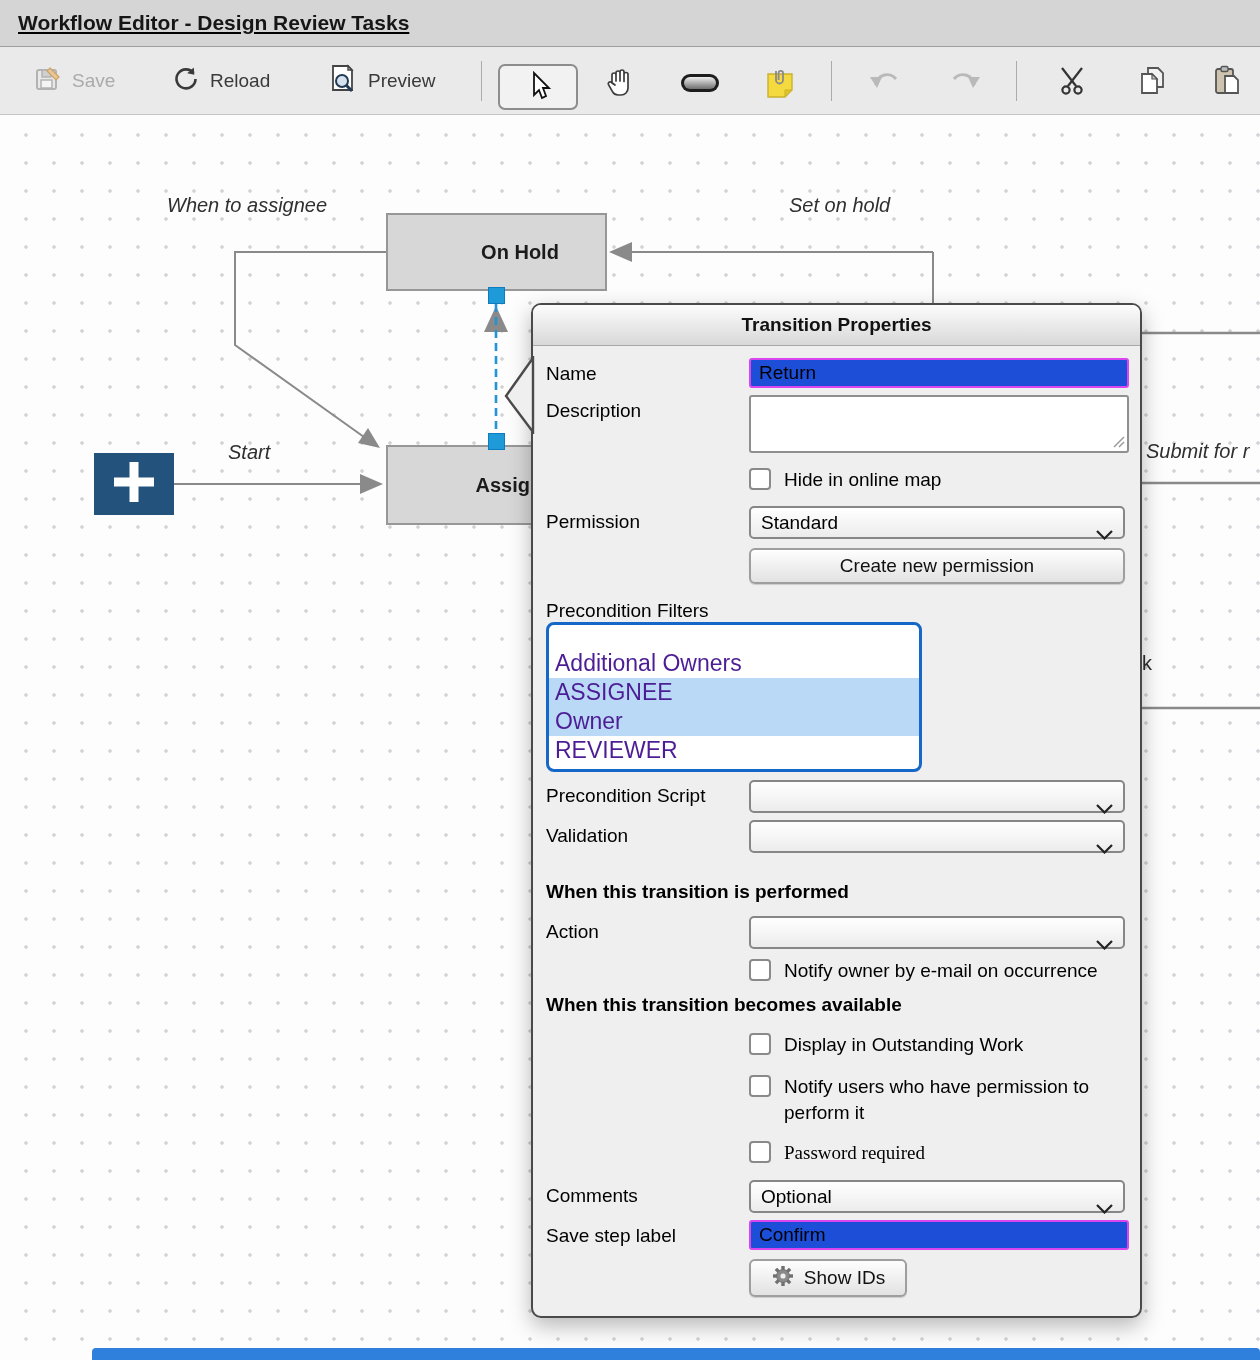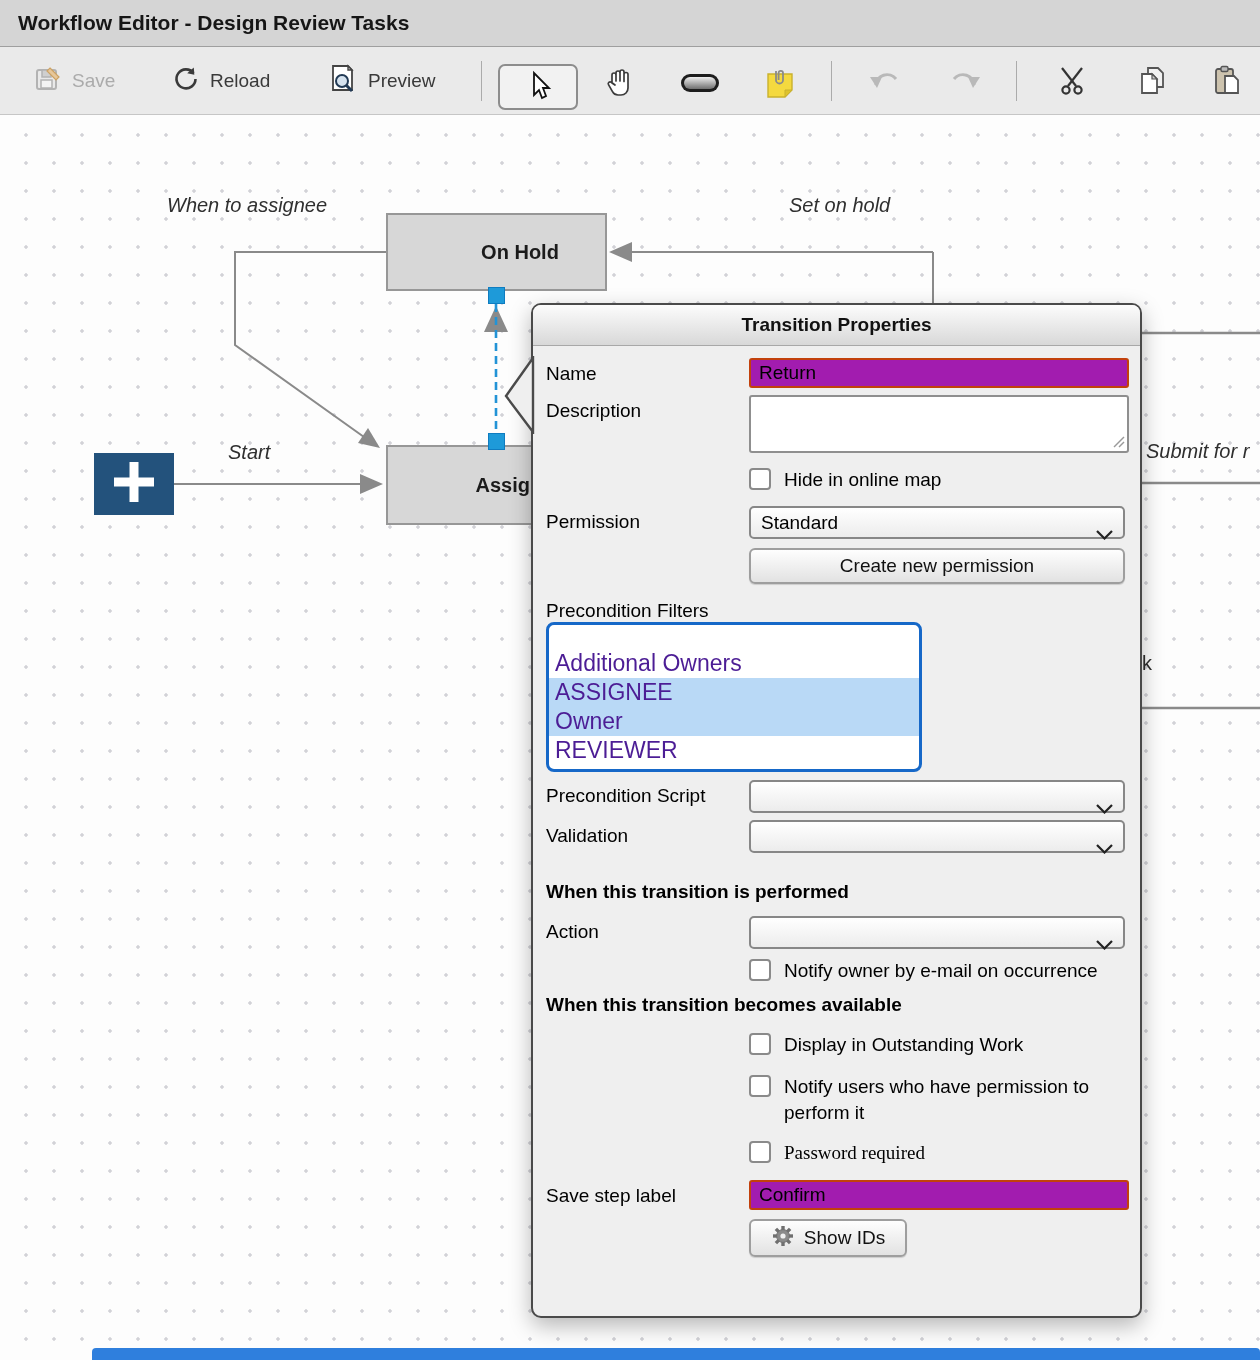--- a/index.html
+++ b/index.html
@@ -1,21 +1,21 @@
 <!DOCTYPE html>
 <html><head>
 <meta charset="utf-8">
 <style>
   html,body{margin:0;padding:0;}
   body{width:1260px;height:1360px;overflow:hidden;position:relative;
        font-family:"Liberation Sans", sans-serif;background:#fdfdfd;}
 
   
   .titlebar{position:absolute;left:0;top:0;width:1260px;height:47px;
-    background:#d5d5d5;border-bottom:1px solid #9f9f9f;box-sizing:border-box;}
+    background:#d5d5d5;border-bottom:1px solid #9f9f9f;box-sizing:border-box;text-decoration:underline;}
   .titlebar .title{font-size:21px;font-weight:bold;color:#161616;
     line-height:46px;padding-left:18px;}
 
   .toolbar{position:absolute;left:0;top:47px;width:1260px;height:68px;
     background:#eaeaea;border-bottom:1px solid #c6c6c6;box-sizing:border-box;}
   .tbtn{position:absolute;display:flex;align-items:center;gap:10px;
     font-size:19px;color:#3a3a3a;cursor:default;height:46px;top:11px;}
   .tbtn.disabled{color:#ababab;}
   .tsep{position:absolute;top:14px;width:1px;height:40px;background:#ababab;}
   .toolbox{position:absolute;left:498px;top:17px;width:80px;height:46px;
@@ -48,22 +48,22 @@
     background:#efefef;border:2px solid #4a4a4a;border-radius:10px;
     box-shadow:0 8px 22px rgba(0,0,0,.28);box-sizing:border-box;z-index:10;}
   .dlg-callout{position:absolute;left:503px;top:356px;z-index:11;}
   .dlg-title{height:40px;border-bottom:1px solid #a8a8a8;border-radius:8px 8px 0 0;
     background:linear-gradient(#fcfcfc,#d8d8d8);text-align:center;
     font-size:19px;font-weight:bold;color:#111;line-height:40px;}
   .dlg-body{padding:12px 14px 10px 13px;font-size:19px;color:#000;}
   .row{display:flex;margin-bottom:7px;align-items:flex-start;}
   .lbl{width:203px;flex:none;padding-top:5px;}
   .ctl{flex:1;}
-  .tinput{width:380px;height:30px;box-sizing:border-box;border:2px solid #c2410c;
-    border-radius:3px;background:#a21caf;font-family:inherit;font-size:19px;
+  .tinput{width:380px;height:30px;box-sizing:border-box;border:2px solid #d946ef;
+    border-radius:3px;background:#1d4ed8;font-family:inherit;font-size:19px;
     padding:1px 8px;color:#000;}
   .tarea-wrap{position:relative;width:380px;}
   .tarea{width:380px;height:58px;box-sizing:border-box;border:2px solid #8f8f8f;
     border-radius:3px;background:#fff;resize:none;font-family:inherit;font-size:19px;}
   .resize-glyph{position:absolute;right:4px;bottom:5px;}
   .sel{position:relative;width:376px;height:33px;box-sizing:border-box;
     border:2px solid #878787;border-radius:5px;
     background:linear-gradient(#ffffff,#ececec);
     font-size:19px;color:#000;line-height:29px;padding-left:10px;}
   .sel .chev{position:absolute;right:10px;top:11px;}
@@ -397,20 +397,33 @@
     <div class="chk-row" style="margin-bottom:14px;">
       <div class="chk"></div>
       <div class="chk-lab">Notify users who have permission to perform it</div>
     </div>
 
     <div class="chk-row" style="margin-bottom:14px;font-family:Liberation Serif, serif;">
       <div class="chk"></div>
       <div class="chk-lab">Password required</div>
     </div>
 
+    <div class="row">
+      <div class="lbl">Comments</div>
+      <div class="ctl">
+        <div class="sel">
+          <span>Optional</span>
+          <span class="chev">
+            <svg width="17" height="10" viewBox="0 0 17 10" fill="none">
+              <polyline points="1,1 8.5,8.5 16,1" stroke="#222" stroke-width="2.2"></polyline>
+            </svg>
+          </span>
+        </div>
+      </div>
+    </div>
 
     <div class="row mb9">
       <div class="lbl">Save step label</div>
       <div class="ctl">
         <input class="tinput" value="Confirm" style="">
       </div>
     </div>
 
     <div class="row">
       <div class="lbl"></div>

